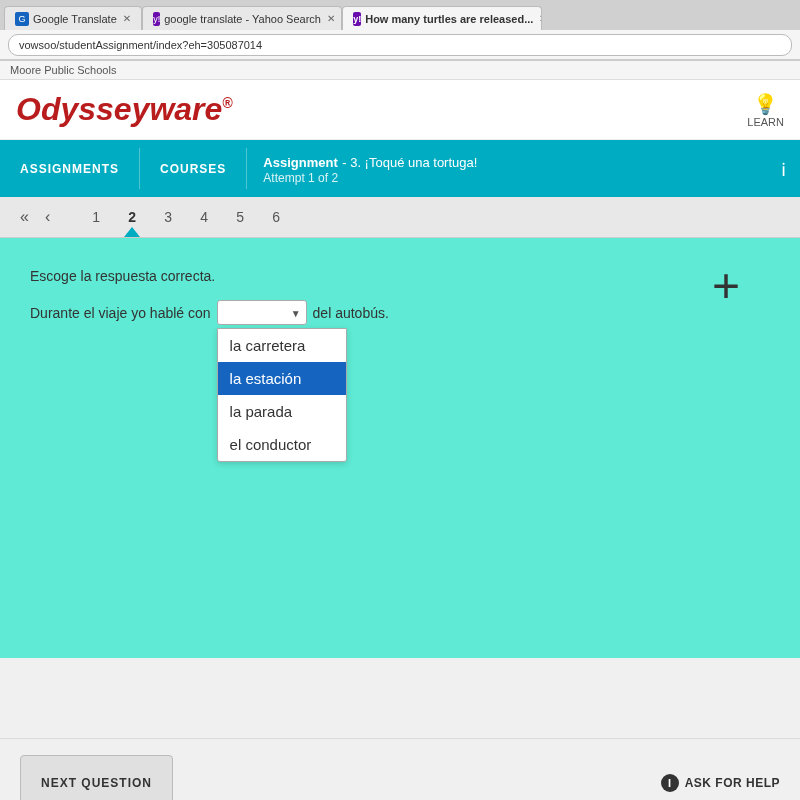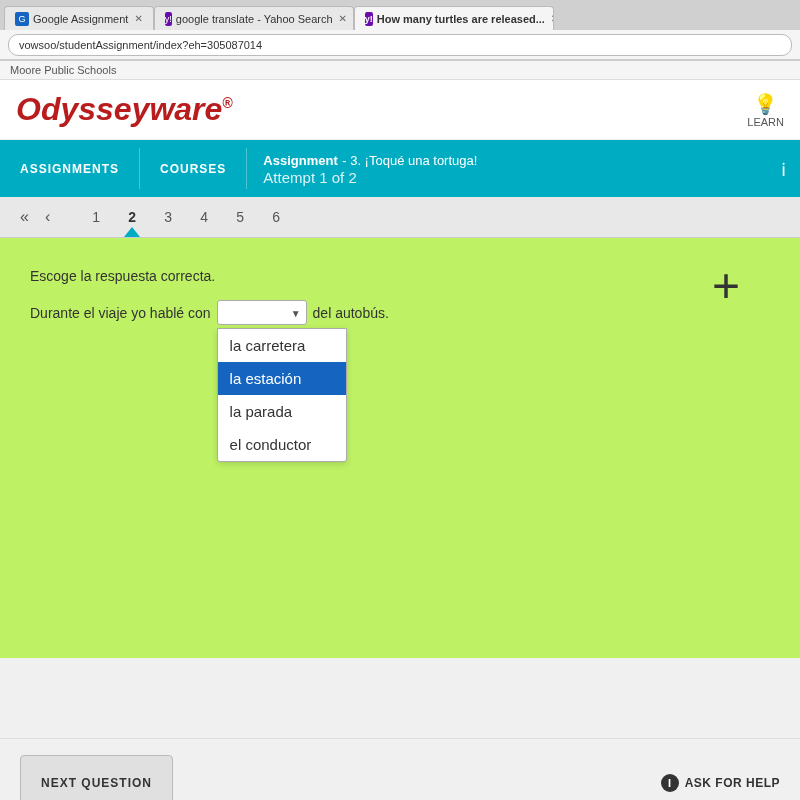--- a/index.html
+++ b/index.html
@@ -143,21 +143,21 @@
       margin: 8px 0;
     }
     .nav-assignment-info {
       flex: 1;
       padding: 6px 16px;
       display: flex;
       flex-direction: column;
       justify-content: center;
     }
     .assignment-sub {
-      font-size: 15px;
+      font-size: 12px;
       color: rgba(255,255,255,0.85);
     }
     .nav-info-icon {
       padding: 0 14px;
       color: white;
       font-size: 18px;
       display: flex;
       align-items: center;
       cursor: pointer;
     }
@@ -206,21 +206,21 @@
       transform: translateX(-50%);
       width: 0;
       height: 0;
       border-left: 8px solid transparent;
       border-right: 8px solid transparent;
       border-bottom: 10px solid #00acc1;
     }
 
     
     .main-content {
-      background: #bef264;
+      background: #5eead4;
       padding: 30px 30px 20px 30px;
       min-height: 420px;
       position: relative;
     }
     .question-instruction {
       font-size: 14px;
       color: #333;
       margin-bottom: 16px;
     }
     .question-sentence {
@@ -332,21 +332,21 @@
       font-weight: bold;
     }
   </style>
 </head>
 <body>
 
 <div class="browser-chrome">
   <div class="tab-bar">
     <div class="tab">
       <span class="tab-favicon">G</span>
-      <span>Google Assignment</span>
+      <span>Google Translate</span>
       <span class="tab-close">✕</span>
     </div>
     <div class="tab">
       <span class="tab-favicon" style="background:#6a0dad;">y!</span>
       <span>google translate - Yahoo Search</span>
       <span class="tab-close">✕</span>
     </div>
     <div class="tab active">
       <span class="tab-favicon" style="background:#6a0dad;">y!</span>
       <span>How many turtles are released...</span>

